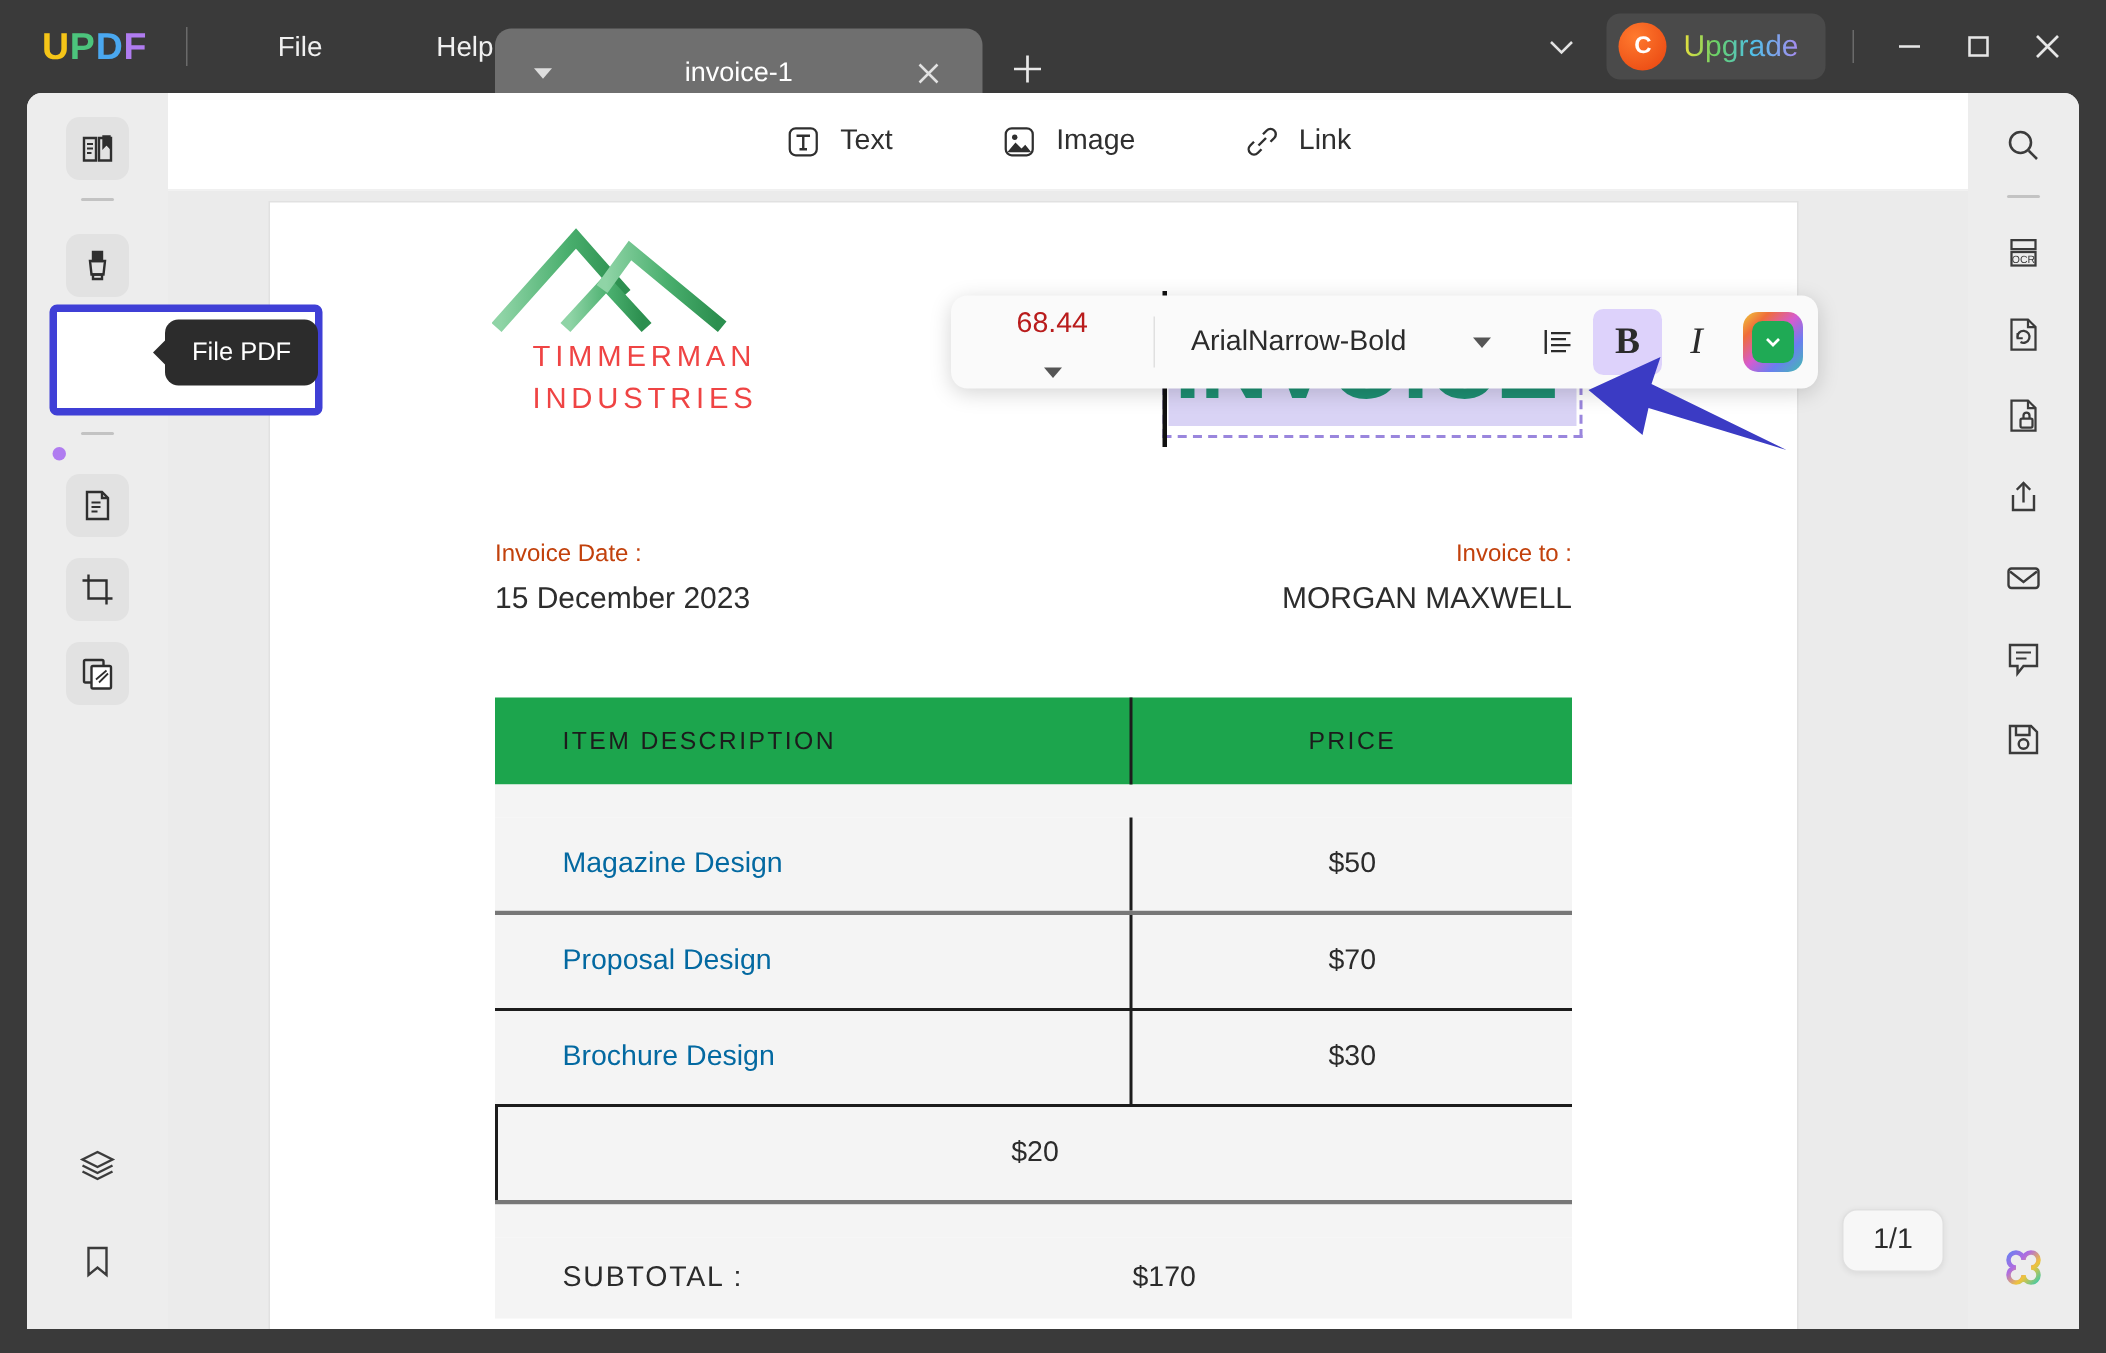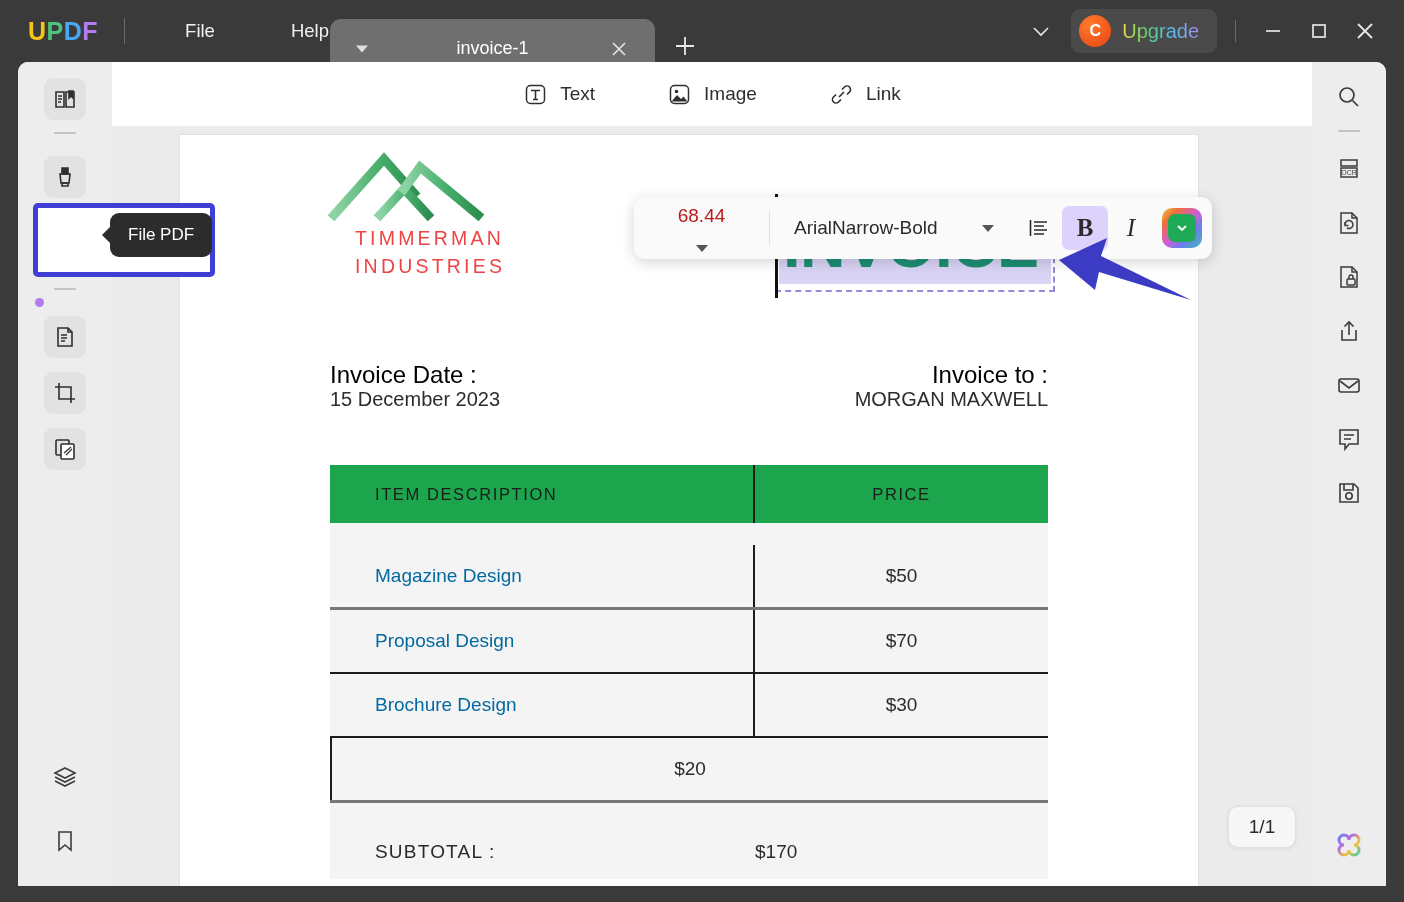--- a/index.html
+++ b/index.html
@@ -190,21 +190,21 @@
   }
   .invoice-caret {
     position: absolute; left: -2px; top: -8px; width: 3px; height: 104px; background: #111;
   }
   .handle {
     position: absolute; width: 11px; height: 11px; background: #9a7fe0; border-radius: 2px;
   }
   .handle.left { left: -7px; top: 50%; transform: translateY(-50%); }
   .handle.right { right: -7px; top: 50%; transform: translateY(-50%); }
 
-  .field-label { position: absolute; font-size: 24px; color: #000000; }
+  .field-label { position: absolute; font-size: 16px; color: #c2410c; }
   .field-value { position: absolute; font-size: 20px; color: #2d2d2d; }
 
   .tbl { position: absolute; left: 150px; top: 330px; width: 718px; }
   .tbl-head {
     display: flex; height: 58px; background: #1ca54d;
   }
   .th {
     display: flex; align-items: center; font-size: 16.5px; letter-spacing: 1.6px; color: #1c1c1c;
   }
   .th.desc { width: 423px; padding-left: 45px; }

